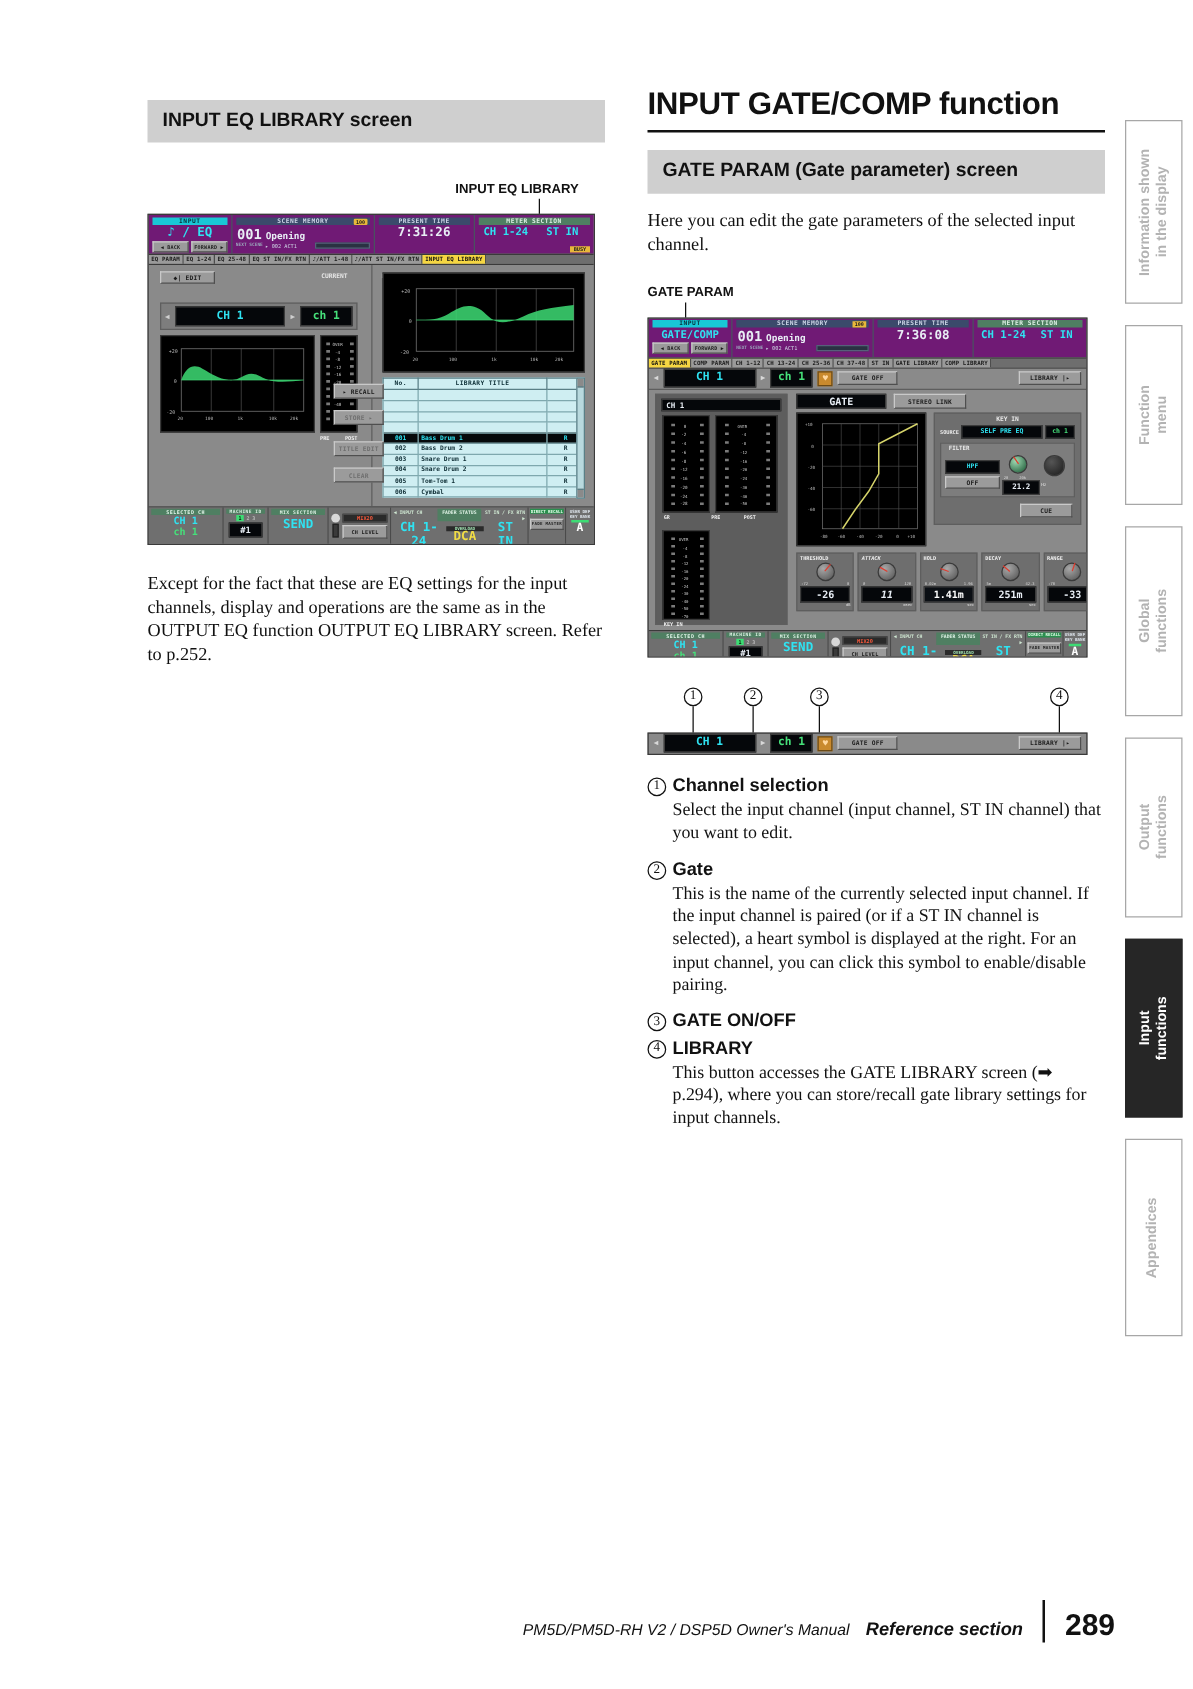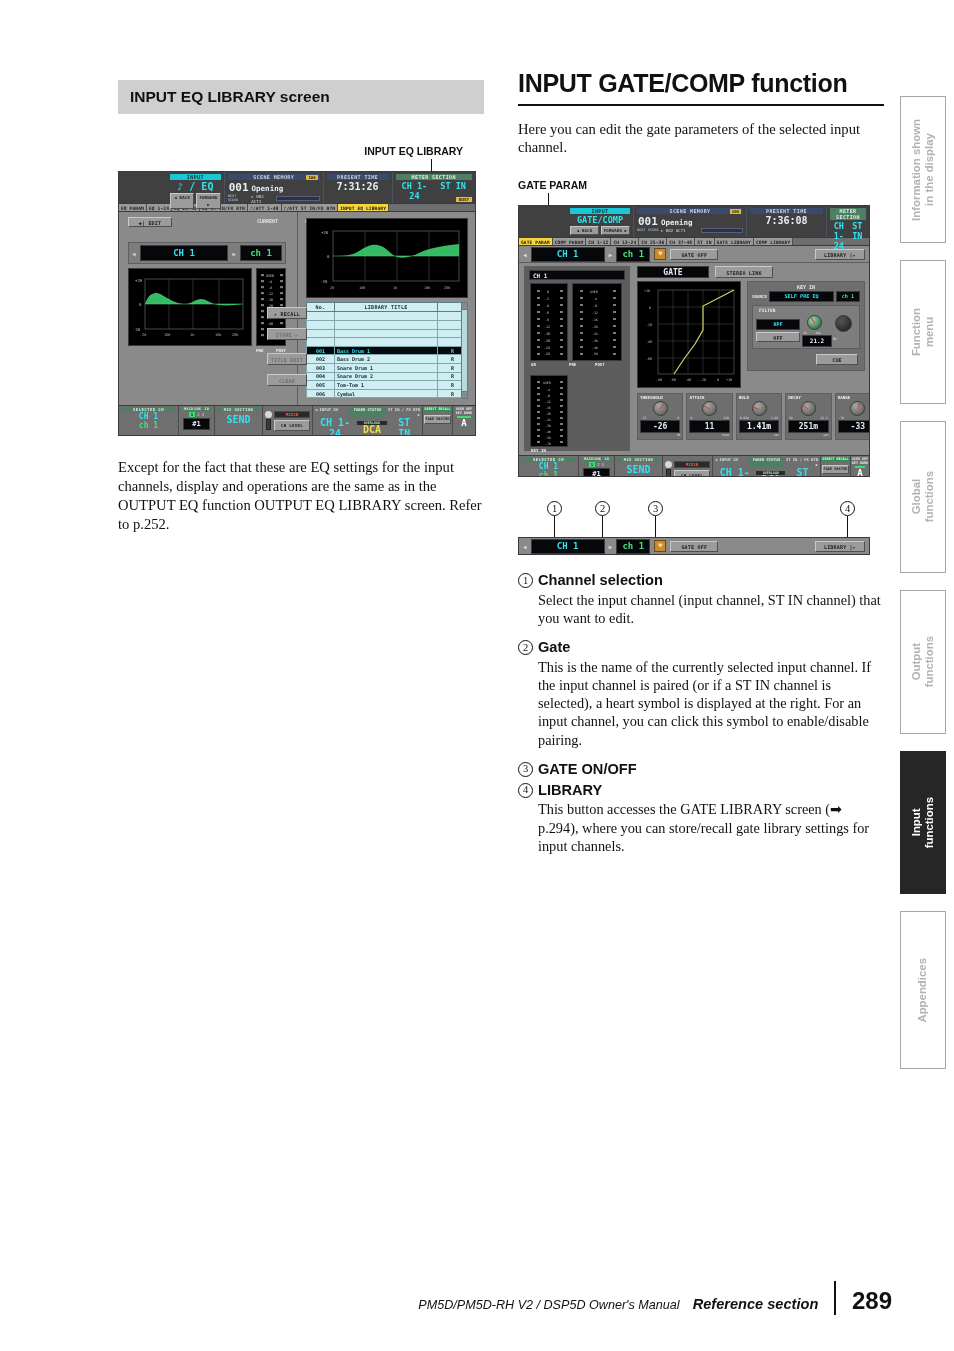--- a/index.html
+++ b/index.html
@@ -49,21 +49,21 @@
   .leader { position:absolute; width:1px; background:#111; }
 
   
   .lcd {
     position:relative;
     background:#8a8a8a;
     border:1px solid #3a3a3a;
     font-family:"DejaVu Sans Mono", monospace;
     overflow:hidden;
   }
-  .lcd-top { display:flex; height:30px; background:#404040;padding-left:48px; }
+  .lcd-top { display:flex; height:30px; background:#701a75; }
   .lcd-cell { position:relative; border-right:1px solid #4a5160; }
   .cyanband { background:#19c7d6; color:#06323a; font-size:5px;
               font-weight:bold; text-align:center; letter-spacing:.4px; }
   .grnband  { background:#4f7f62; color:#dff2e6; font-size:5px;
               font-weight:bold; text-align:center; letter-spacing:.4px; }
   .bluband  { background:#3b4a6b; color:#ccd5e6; font-size:5px;
               font-weight:bold; text-align:center; letter-spacing:.4px; }
 
   .bigcyan { color:#2fe3f2; font-weight:bold; }
   .biggrn  { color:#46e07a; font-weight:bold; }
@@ -503,20 +503,21 @@
     </div>
 
     <p class="body" style="margin-top:22px;">Except for the fact that these are EQ settings for the input channels, display and operations are the same as in the OUTPUT EQ function OUTPUT EQ LIBRARY screen. Refer to p.252.</p>
   </div>
 
   <div class="col-right">
 
     <div class="h1">INPUT GATE/COMP function</div>
     <div class="h1-rule"></div>
 
+    <div class="h2-band tall">GATE PARAM (Gate parameter) screen</div>
 
     <p class="body">Here you can edit the gate parameters of the selected input channel.</p>
 
     <div style="position:relative; height:36px;">
       <div class="caption" style="position:absolute; left:0; top:10px;">GATE PARAM</div>
       <div class="leader" style="left:30px; top:24px; height:22px;"></div>
     </div>
 
     <div class="lcd" style="width:352px; height:272px;">
 
@@ -794,21 +795,21 @@
                 </div>
             </div>
             <div style="display:flex; justify-content:space-between; font-size:3px; color:#dcdcdc; padding:0 1px;">
               <span>-72</span>
               <span>0</span>
             </div>
             <div class="blackfield" style="color:#e8eef5; font-size:8px; line-height:11px;">-26</div>
             <div style="font-size:3px; color:#e0e0e0; text-align:right;">dB</div>
           </div>
 
-          <div class="grpbox" style="flex:1; background:#6e6e6e; padding:1px 2px 2px 2px;">
+          <div class="grpbox" style="flex:1; background:#6e6e6e; padding:1px 2px 2px 2px;font-style:italic;">
             <div style="font-size:4.2px; font-weight:bold; color:#f0f0f0;">ATTACK</div>
             <div class="knobwrap" style="display:flex; justify-content:center; margin-top:1px;">
               <div class="knob">
                   <div class="needle" style="transform:translate(-50%,-100%) rotate(-60deg);"></div>
                 </div>
             </div>
             <div style="display:flex; justify-content:space-between; font-size:3px; color:#dcdcdc; padding:0 1px;">
               <span>0</span>
               <span>120</span>
             </div>

